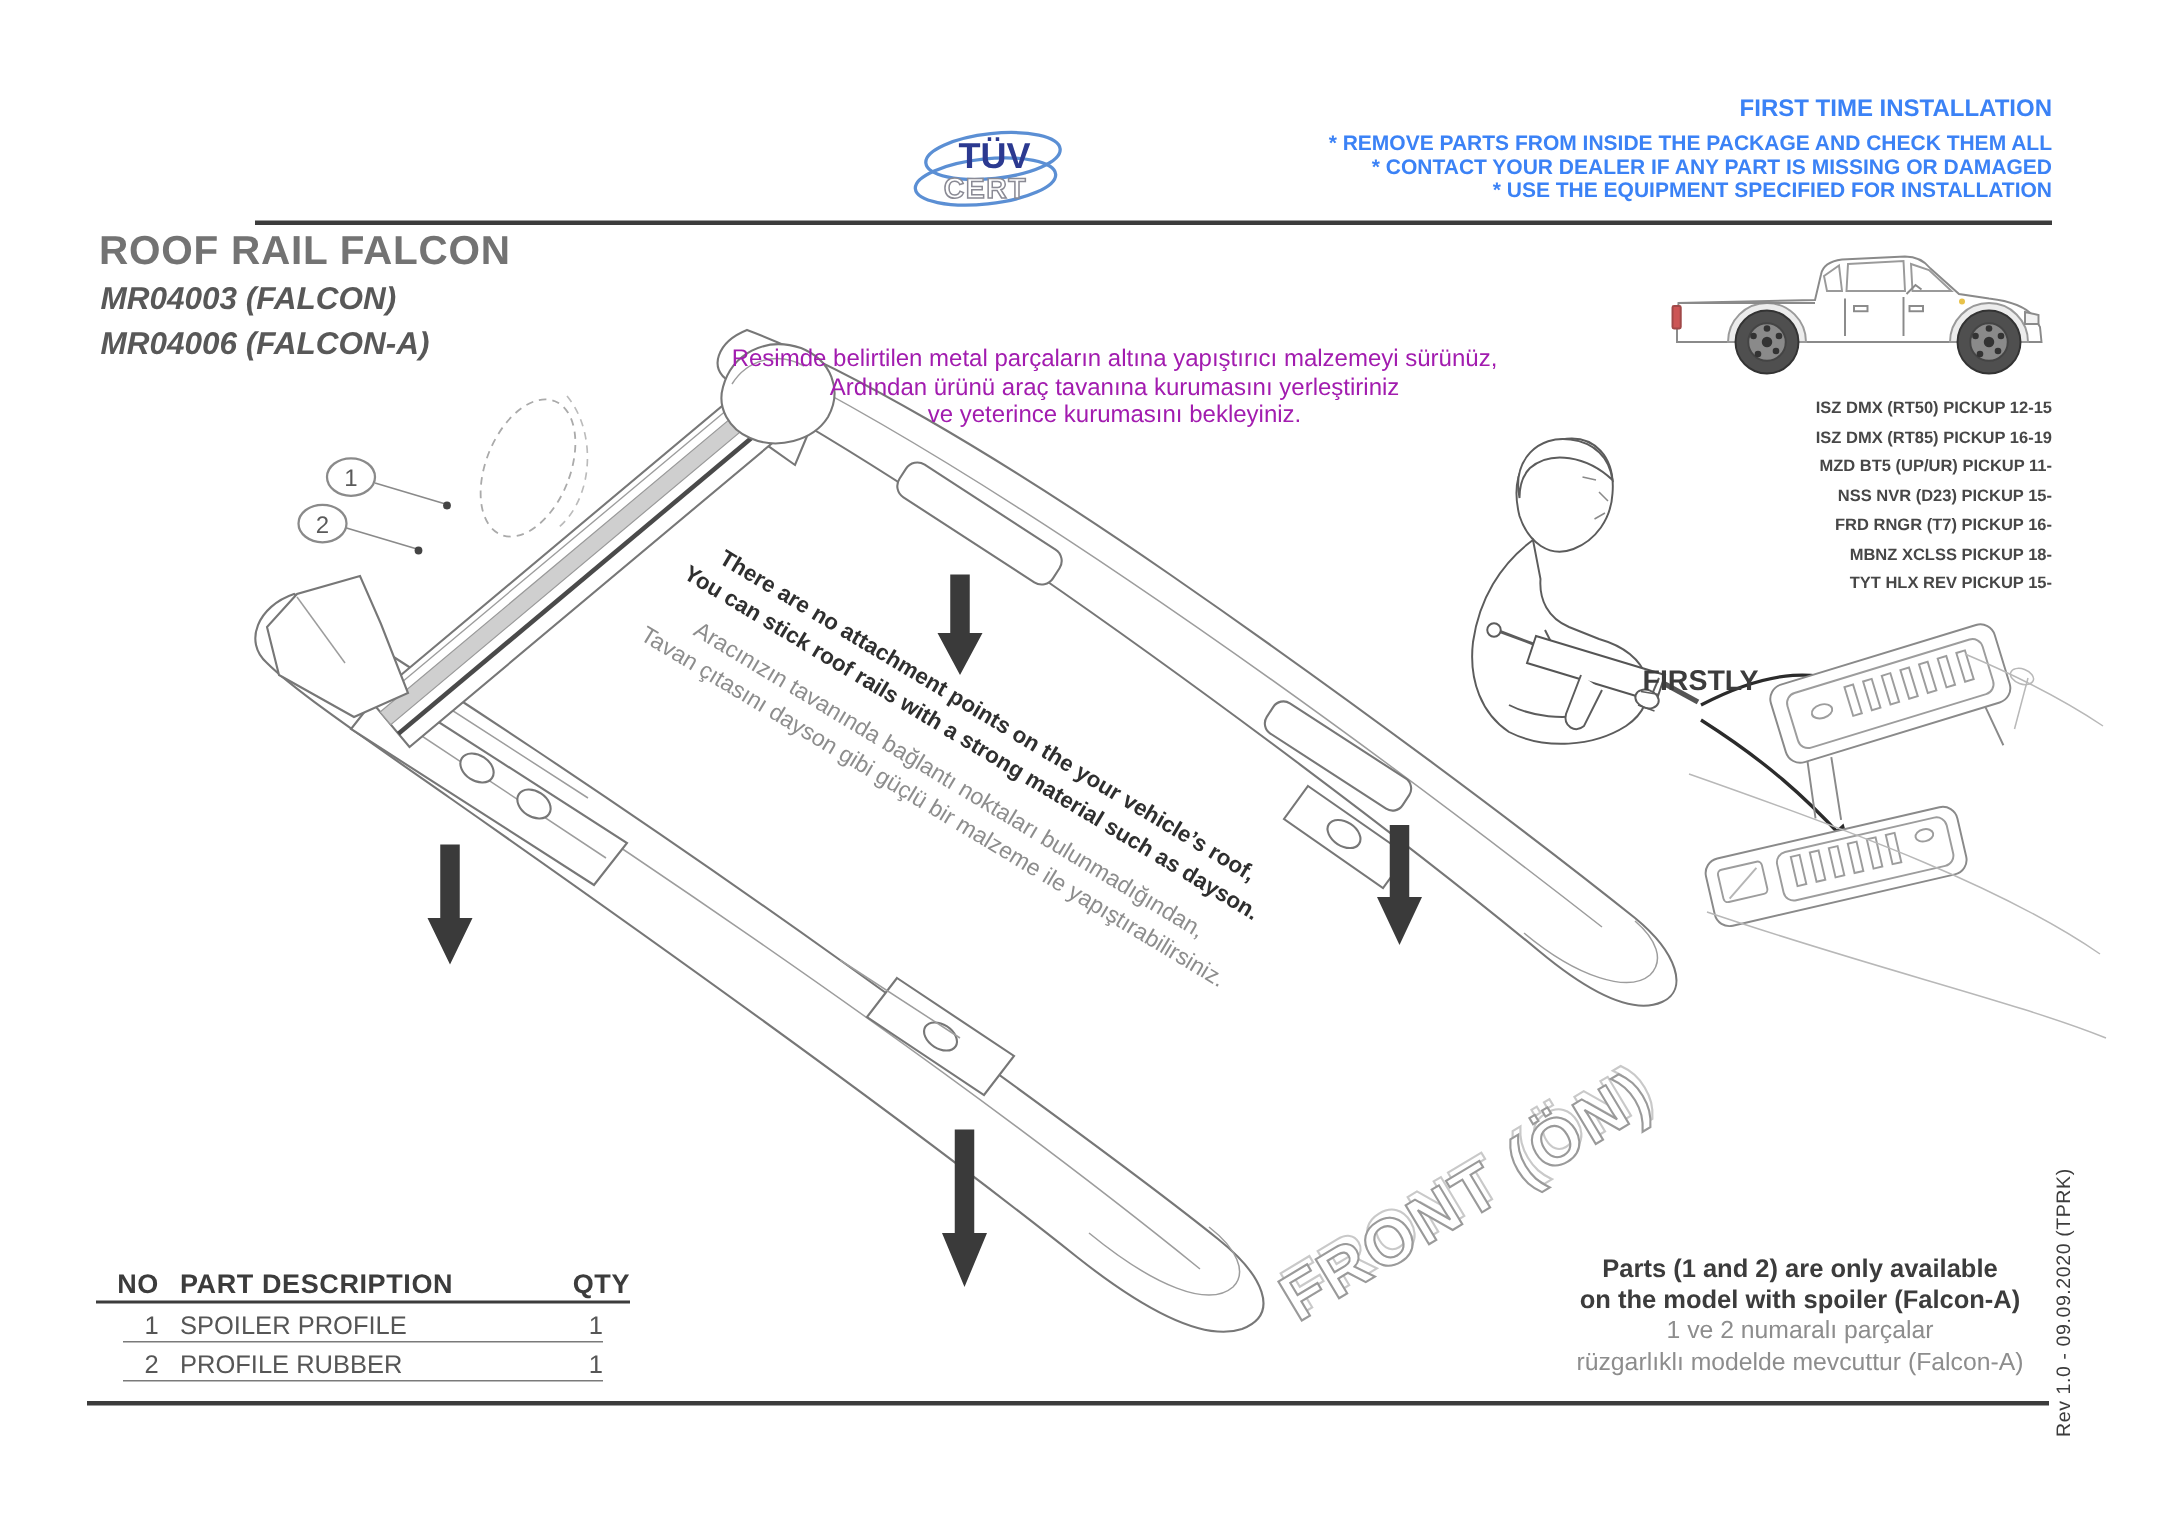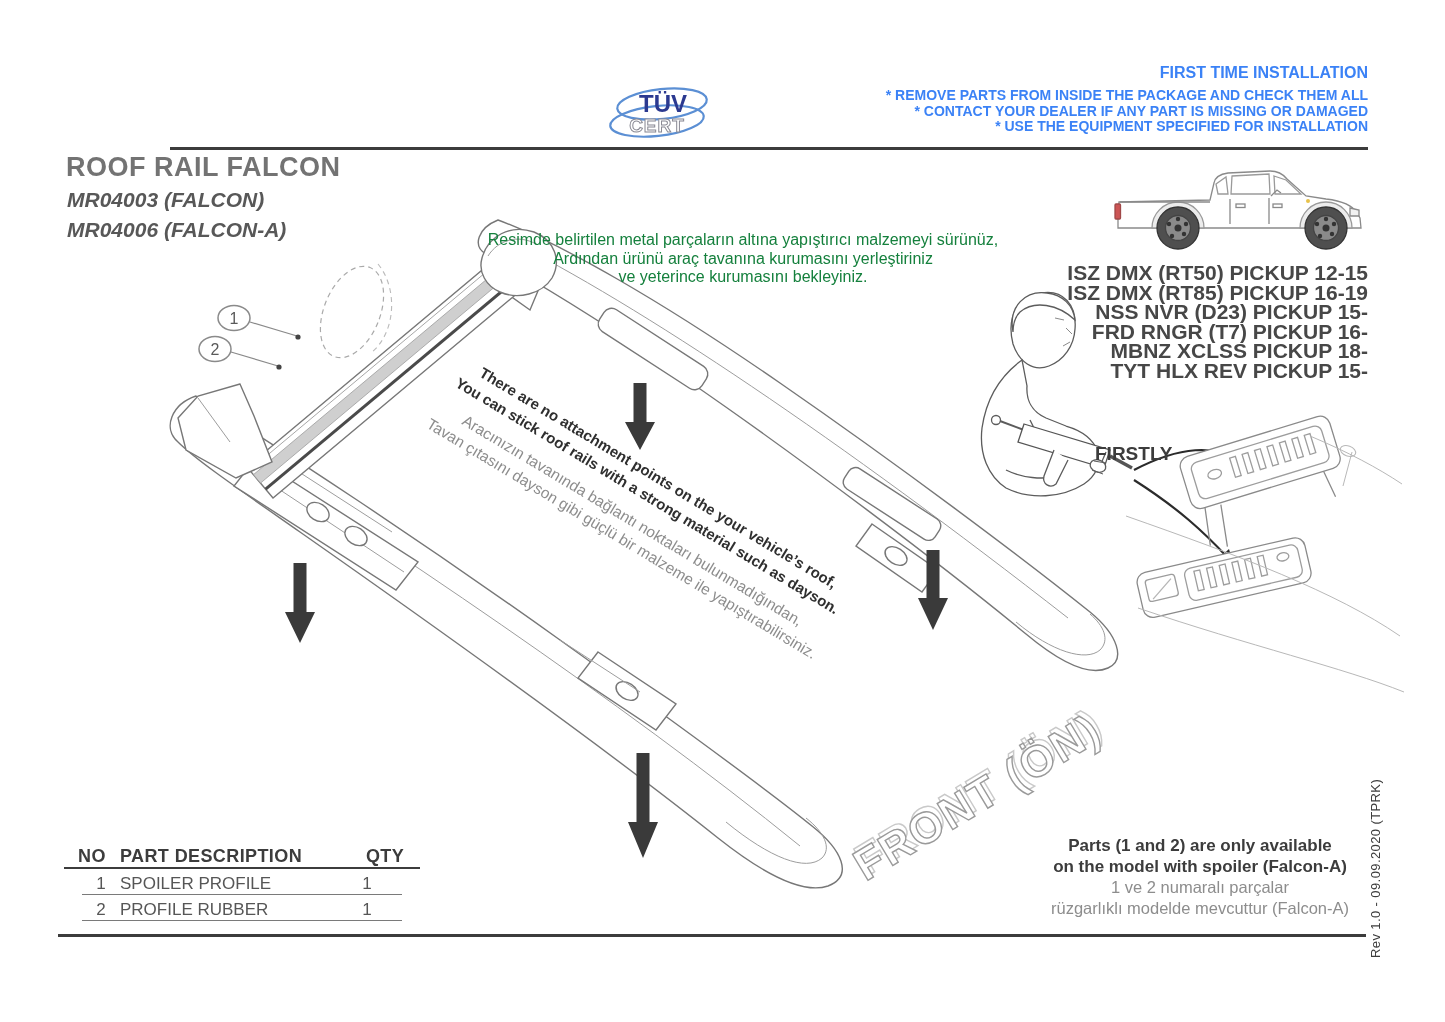--- a/index.html
+++ b/index.html
@@ -11,35 +11,35 @@
   .rule{background:#3c3c3c;}
 
   .doc-title{left:66px;top:152px;font-size:27px;font-weight:800;color:#737373;letter-spacing:.5px;}
   .doc-model{left:67px;font-size:21px;font-style:italic;font-weight:600;color:#585858;}
 
   .fti{left:860px;top:64px;width:508px;text-align:right;color:#3b82f6;}
   .fti-title{font-size:16px;font-weight:800;margin-bottom:6px;}
   .fti-line{font-size:14px;font-weight:600;line-height:15.5px;}
 
   .instr-en{left:448px;top:174px;width:590px;text-align:center;font-size:15px;font-weight:700;color:#2c2c2c;line-height:18.5px;}
-  .instr-tr{left:448px;top:231px;width:590px;text-align:center;font-size:16px;color:#15803d;line-height:18.5px;}
-
-  .vehicles{left:1000px;top:263px;width:368px;text-align:right;font-size:21px;font-weight:700;color:#474747;line-height:19.5px;}
+  .instr-tr{left:448px;top:231px;width:590px;text-align:center;font-size:16px;color:#a21caf;line-height:18.5px;}
+
+  .vehicles{left:1000px;top:263px;width:368px;text-align:right;font-size:11px;font-weight:700;color:#474747;line-height:19.5px;}
 
   .diag{left:360px;top:462px;width:560px;text-align:center;transform:rotate(31deg);}
   .diag-en{font-size:15px;font-weight:700;color:#2f2f2f;line-height:21px;}
   .diag-tr{font-size:15.5px;color:#8d8d8d;line-height:21px;}
   .diag-gap{height:8px;}
 
   .ptable{left:64px;top:844px;width:356px;color:#3c3c3c;}
   .pt-head{display:flex;align-items:flex-end;height:23px;border-bottom:2.5px solid #3c3c3c;font-size:18px;font-weight:800;letter-spacing:.4px;}
   .pt-row{display:flex;align-items:flex-end;height:25px;border-bottom:1.5px solid #7a7a7a;margin:0 18px;font-size:17px;color:#565656;}
   .c-no{width:56px;text-align:center;}
   .c-desc{flex:1;text-align:left;}
-  .c-qty{width:70px;text-align:center;}
+  .c-qty{width:70px;text-align:right;}
   .pt-row .c-no{width:38px;}
   .pt-row .c-qty{width:70px;}
 
   .avail{left:1040px;top:836px;width:320px;text-align:center;}
   .avail-en{font-size:17px;font-weight:700;color:#3c3c3c;line-height:20.5px;}
   .avail-tr{font-size:16.5px;color:#8d8d8d;line-height:20.5px;}
 
   .rev{left:1368px;top:958px;width:270px;height:16px;transform:rotate(-90deg);transform-origin:0 0;font-size:13px;color:#3c3c3c;letter-spacing:.4px;white-space:nowrap;}
 </style>
 </head>
@@ -231,20 +231,21 @@
 
   <div class="abs instr-tr">
     <div>Resimde belirtilen metal parçaların altına yapıştırıcı malzemeyi sürünüz,</div>
     <div>Ardından ürünü araç tavanına kurumasını yerleştiriniz</div>
     <div>ve yeterince kurumasını bekleyiniz.</div>
   </div>
 
   <div class="abs vehicles">
     <div>ISZ DMX (RT50) PICKUP 12-15</div>
     <div>ISZ DMX (RT85) PICKUP 16-19</div>
+    <div>MZD BT5 (UP/UR) PICKUP 11-</div>
     <div>NSS NVR (D23) PICKUP 15-</div>
     <div>FRD RNGR (T7) PICKUP 16-</div>
     <div>MBNZ XCLSS PICKUP 18-</div>
     <div>TYT HLX REV PICKUP 15-</div>
   </div>
 
   <div class="abs diag">
     <div class="diag-en">There are no attachment points on the your vehicle’s roof,</div>
     <div class="diag-en">You can stick roof rails with a strong material such as dayson.</div>
     <div class="diag-gap"></div>

